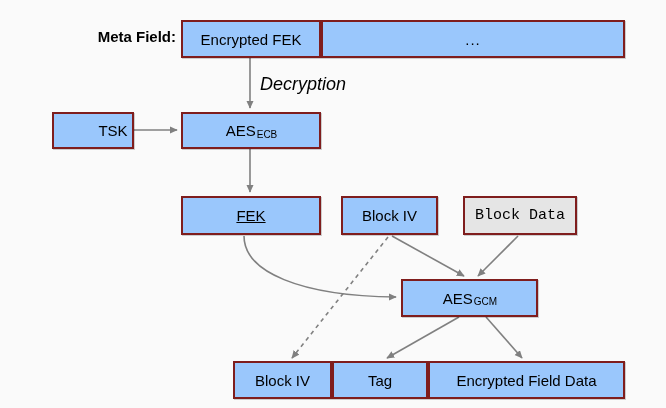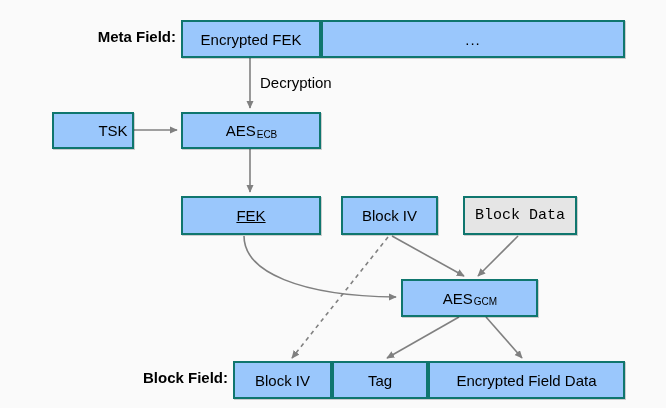--- a/index.html
+++ b/index.html
@@ -23,21 +23,21 @@
   svg.edge-layer {
     position: absolute;
     left: 0; top: 0;
     width: 666px;
     height: 408px;
     pointer-events: none;
   }
   .node {
     position: absolute;
     box-sizing: border-box;
-    border: 2px solid #0f766e;
+    border: 2px solid #7f1d1d;
     background: #9ac7fc;
     color: #000000;
     display: flex;
     align-items: center;
     justify-content: center;
     font-size: 15px;
     line-height: 1;
     white-space: nowrap;
     box-shadow: 1px 1px 0 rgba(0,0,0,0.18);
   }
@@ -48,21 +48,22 @@
   .row-label {
     position: absolute;
     font-weight: bold;
     font-size: 15px;
     color: #000000;
     white-space: nowrap;
     text-align: right;
   }
   .edge-label {
     position: absolute;
-    font-size: 15px;
+    font-style: italic;
+    font-size: 18px;
     color: #000000;
     white-space: nowrap;
   }
   .sub {
     font-size: 10px;
     vertical-align: sub;
     position: relative;
     top: 4px;
     left: 1px;
   }
@@ -123,21 +124,20 @@
 
   <div class="node" style="left:341px; top:196px; width:97px; height:39px;">Block IV</div>
 
   <div class="node green" style="left:463px; top:196px; width:114px; height:39px;">Block Data</div>
 
   <div class="node" style="left:401px; top:279px; width:137px; height:38px;">
     <span>AES</span>
       <span class="sub">GCM</span>
   </div>
 
-  <div class="row-label" style="left:110px; top:369px; width:118px;">Block Field:</div>
 
   <div class="node" style="left:233px; top:361px; width:99px; height:38px;">Block IV</div>
 
   <div class="node" style="left:332px; top:361px; width:96px; height:38px;">Tag</div>
 
   <div class="node" style="left:428px; top:361px; width:197px; height:38px;">Encrypted Field Data</div>
 
 </div>
 
 </body></html>

